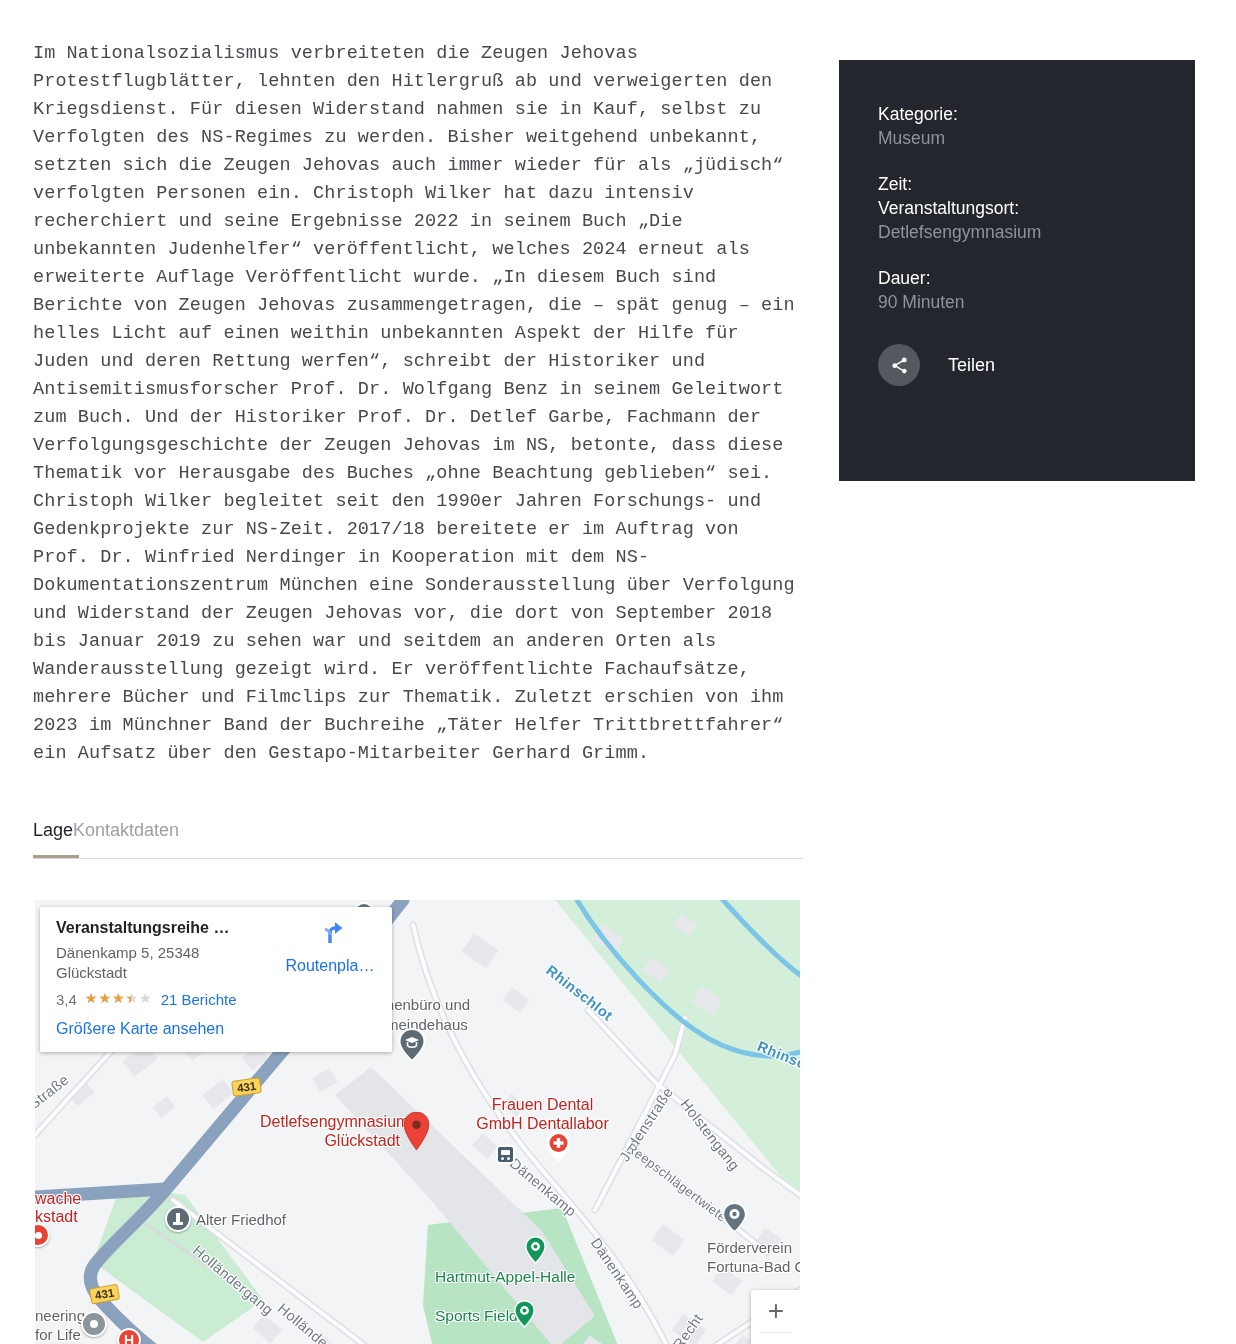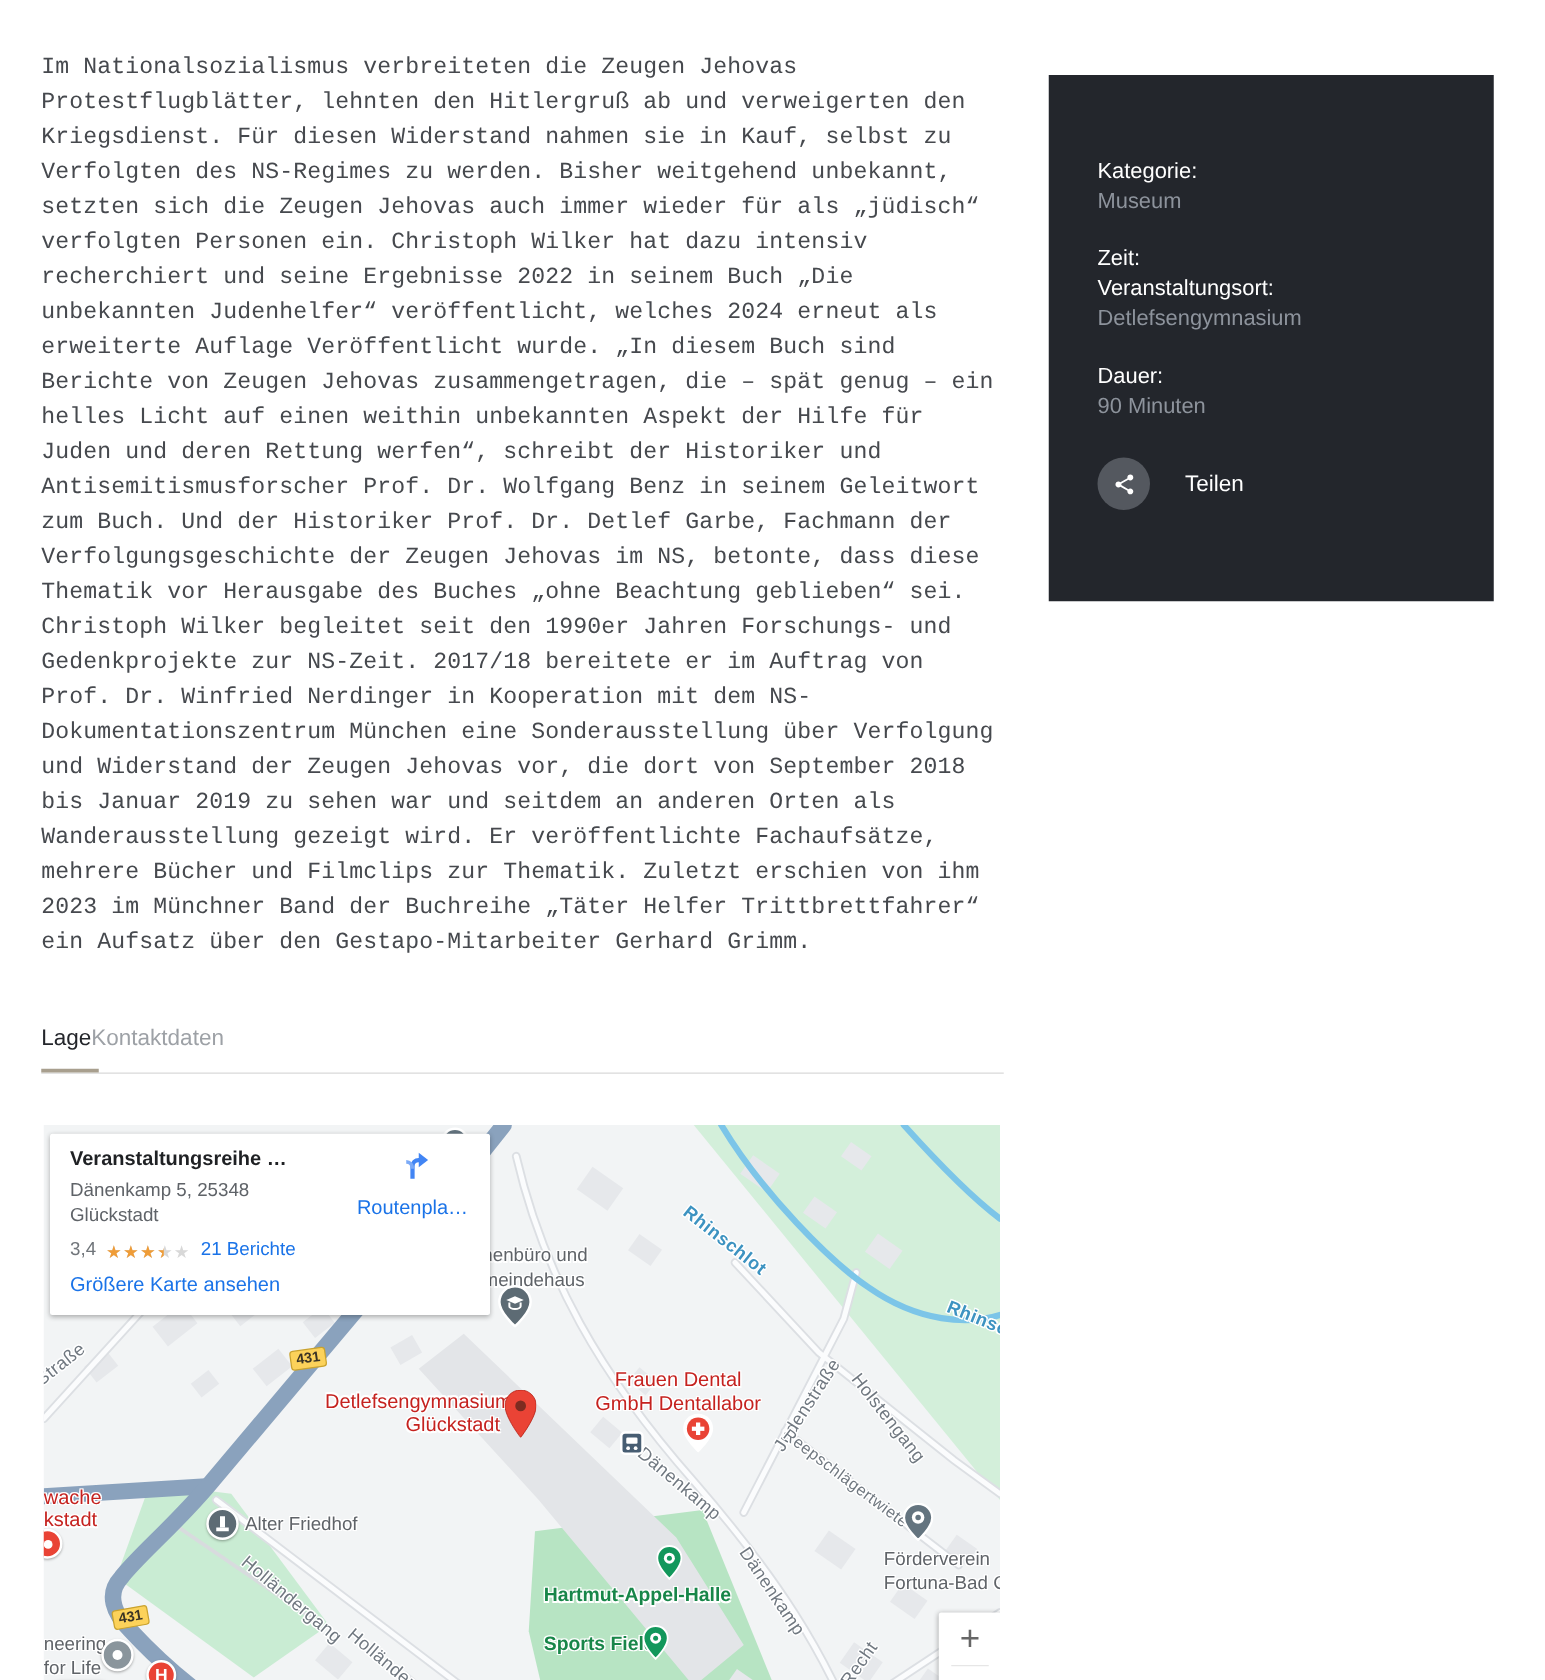--- a/index.html
+++ b/index.html
@@ -28,36 +28,36 @@
   .map{
     position:relative;margin-top:41px;margin-left:2px;
     width:765px;height:499px;overflow:hidden;background:#f2f4f5;
   }
   .map svg.base{position:absolute;left:0;top:0;}
   .ml{position:absolute;white-space:nowrap;
       text-shadow:-1px -1px 0 #fff,1px -1px 0 #fff,-1px 1px 0 #fff,1px 1px 0 #fff,0 1px 0 #fff,0 -1px 0 #fff;}
   .ml.street{color:#707880;font-size:14.5px;letter-spacing:.4px;}
   .ml.water{color:#3d93c1;font-size:14.5px;font-weight:700;letter-spacing:.5px;}
   .ml.redlbl{color:var(--poi-red,#c5221f);font-size:16px;font-weight:500;}
-  .ml.greenlbl{color:#188649;font-size:15.5px;font-weight:700;}
+  .ml.greenlbl{color:#188649;font-size:15.5px;font-weight:400;}
   .ml.graylbl{color:#5f6368;font-size:15px;}
   .badge{
     position:absolute;background:#fcd25a;border:1px solid #c9a22e;border-radius:3px;
     color:#3a3325;font-size:11.5px;font-weight:700;padding:0 4px;line-height:14px;
   }
   .poi-circle{position:absolute;border-radius:50%;box-sizing:border-box;}
   
   .gcard{
     position:absolute;left:5px;top:7px;width:352px;box-sizing:border-box;
     background:#fff;border-radius:2px;box-shadow:0 1px 4px rgba(0,0,0,.3);
     padding:12px 14px 14px 16px;z-index:30;
   }
   .gcard .title{font-size:16px;font-weight:700;color:#1f2124;}
   .gcard .addr{font-size:15px;color:#5f6368;line-height:20px;margin-top:6px;}
-  .gcard .raterow{display:flex;align-items:flex-end;gap:8px;margin-top:8px;}
+  .gcard .raterow{display:flex;align-items:flex-start;gap:8px;margin-top:8px;}
   .gcard .ratenum{font-size:15px;color:#70757a;}
   .stars{position:relative;font-size:14px;line-height:14px;color:#d8d8d8;letter-spacing:1px;}
   .stars .fill{position:absolute;left:0;top:0;width:68%;overflow:hidden;color:#ef9c37;white-space:nowrap;}
   .bluelink{color:var(--accent-blue,#1a73e8);font-size:15px;cursor:pointer;text-decoration:none;}
   .gcard .biglink{display:inline-block;margin-top:12px;font-size:16px;}
   .gcard .right{position:absolute;right:14px;top:12px;width:96px;text-align:center;}
   .gcard .right .rlink{display:block;margin-top:8px;font-size:16px;}
   
   .zoomctl{
     position:absolute;right:-1px;top:390px;width:50px;height:84px;background:#fff;
@@ -110,21 +110,21 @@
   .reddot::before{content:"";position:absolute;left:50%;top:50%;width:7px;height:7px;margin:-3.5px 0 0 -3.5px;background:#fff;border-radius:50%;}
   .friedhof-ic{
     position:absolute;width:26px;height:26px;border-radius:50%;background:#5d6b74;border:2px solid #fff;
     box-sizing:border-box;z-index:19;box-shadow:0 1px 2px rgba(0,0,0,.3);
   }
   .friedhof-ic::before{content:"";position:absolute;left:9px;top:5px;width:4px;height:9px;background:#fff;}
   .friedhof-ic::after{content:"";position:absolute;left:6px;top:14px;width:10px;height:3px;background:#fff;}
   
   .eventcard{
     position:absolute;left:839px;top:60px;width:356px;height:421px;box-sizing:border-box;
-    background:var(--card-bg,#23262c);padding:64px 36px 0 39px;
+    background:var(--card-bg,#23262c);padding:42px 36px 0 39px;
   }
   .eventcard .lbl{color:#ffffff;font-size:17.5px;line-height:24px;}
   .eventcard .val{color:var(--card-muted,#8d939c);font-size:17.5px;line-height:24px;margin-bottom:22px;}
   .sharerow{display:flex;align-items:center;gap:28px;margin-top:30px;cursor:pointer;}
   .sharecircle{width:42px;height:42px;border-radius:50%;background:#54585f;display:flex;align-items:center;justify-content:center;}
   .sharelabel{color:#fff;font-size:18px;}
 </style>
 </head>
 <body>
 

